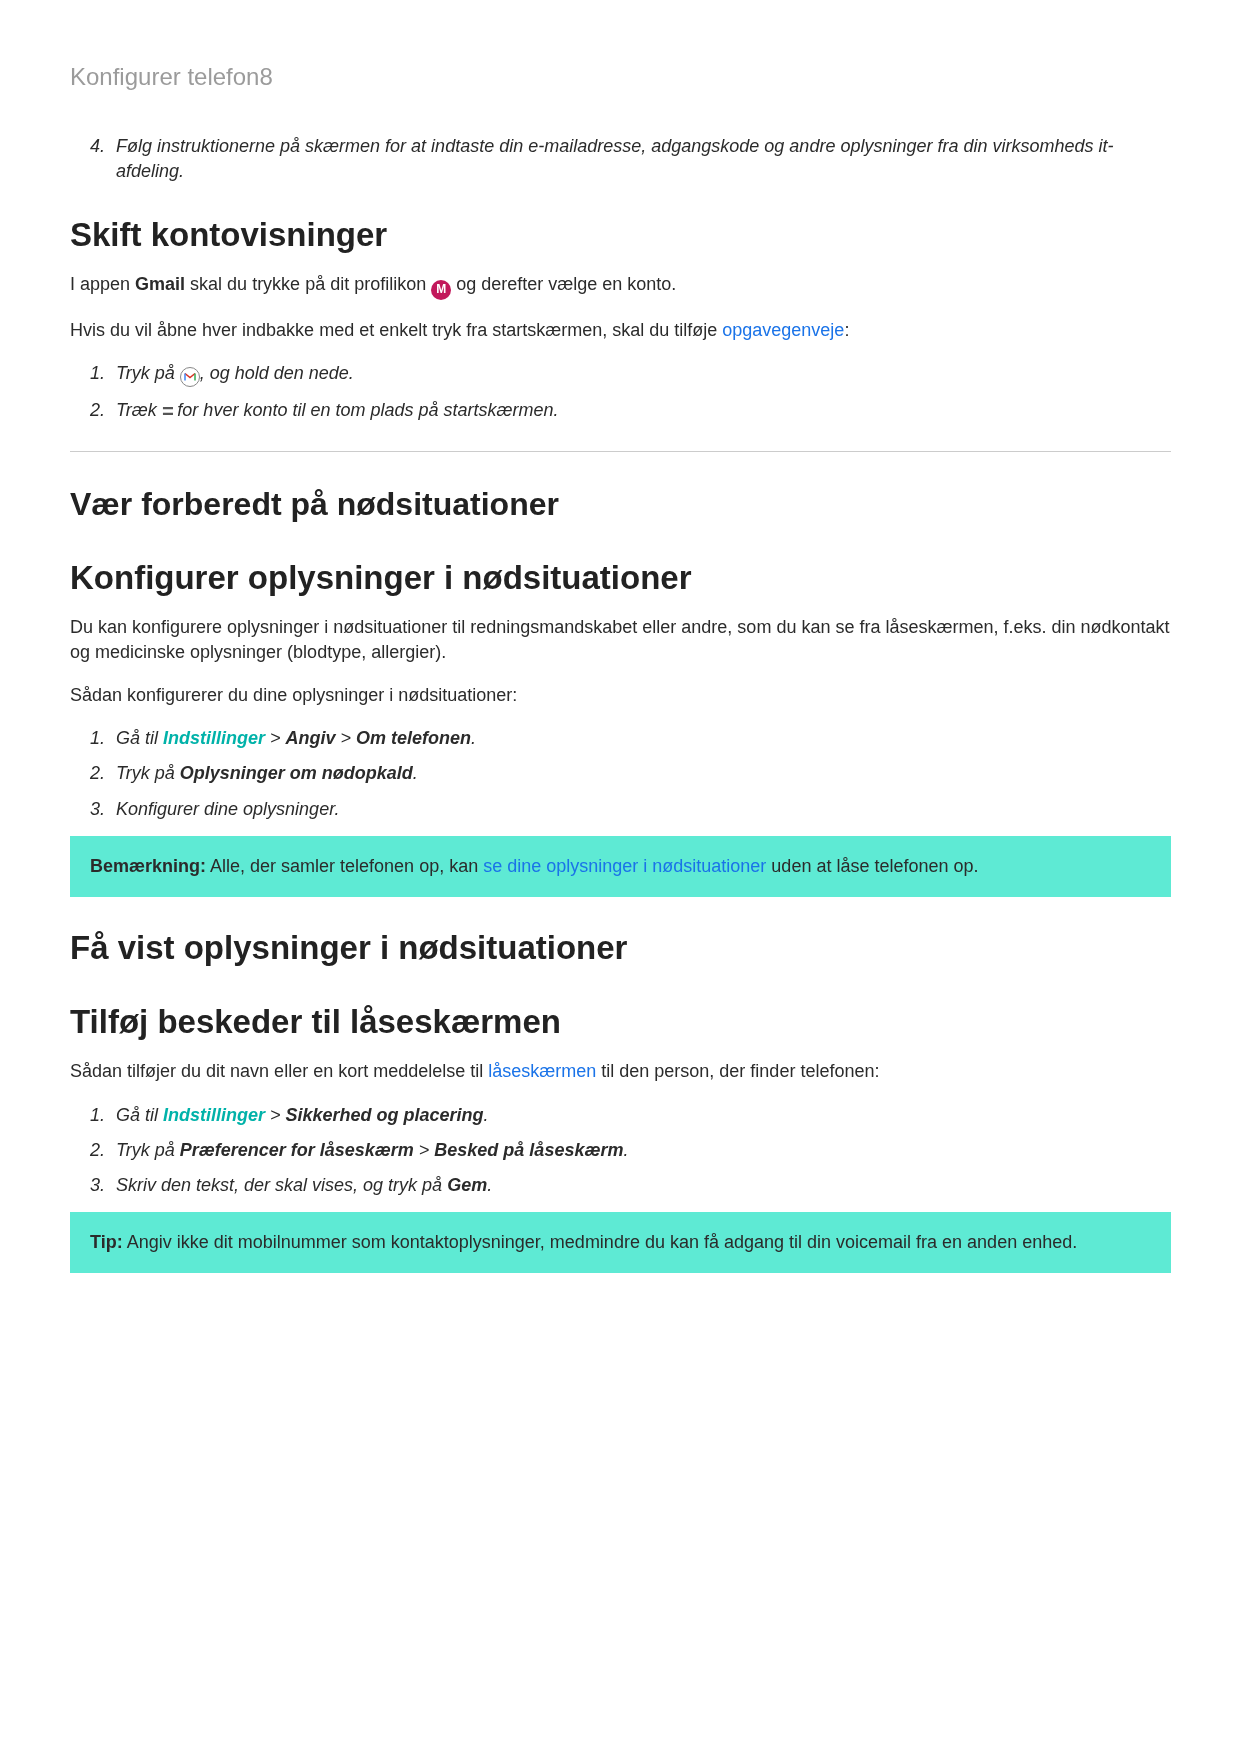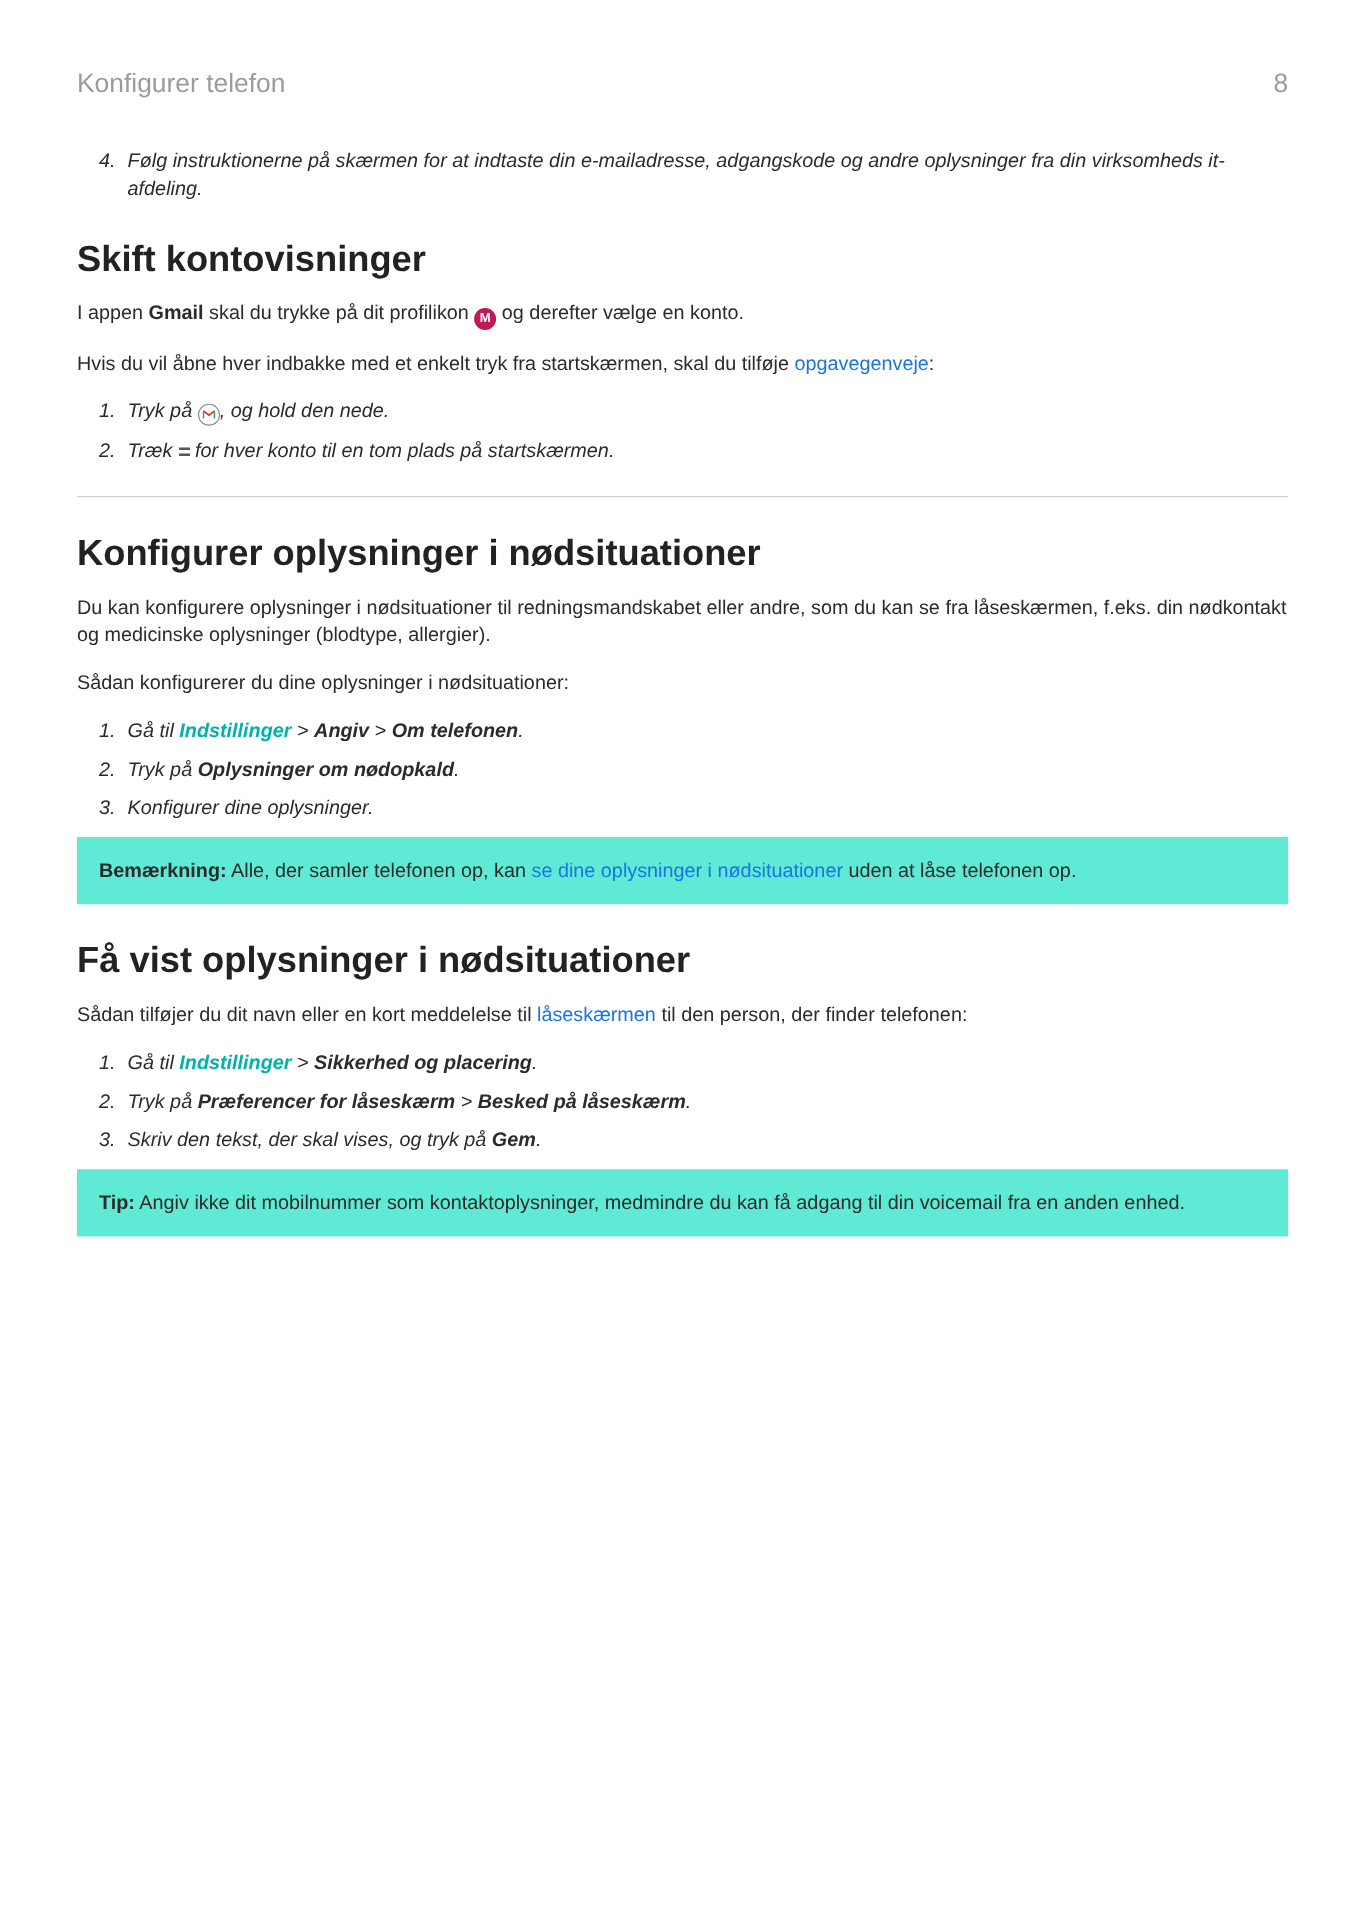--- a/index.html
+++ b/index.html
@@ -13,21 +13,21 @@
   }
   .page {
     width: 1241px;
     height: 1754px;
     box-sizing: border-box;
     padding: 60px 70px 60px 70px;
     position: relative;
   }
   .running-head {
     display: flex;
-    justify-content: space-between;
+    justify-content: flex-start;
     font-size: 24px;
     color: #9b9b9b;
     margin-bottom: 40px;
   }
   h1 {
     font-size: 32px;
     font-weight: 700;
     margin: 30px 0 18px 0;
     color: #222;
   }
@@ -126,20 +126,21 @@
           </svg>
       </span><span>, og hold den nede.</span>
     </li>
     <li>
       <span>Træk </span><span class="icon-equals">=</span><span> for hver konto til en tom plads på startskærmen.</span>
     </li>
   </ol>
 
   <hr class="sep">
 
+  <h1>Vær forberedt på nødsituationer</h1>
 
   <h2>Konfigurer oplysninger i nødsituationer</h2>
   <p>Du kan konfigurere oplysninger i nødsituationer til redningsmandskabet eller andre, som du kan se fra låseskærmen, f.eks. din nødkontakt og medicinske oplysninger (blodtype, allergier).</p>
   <p>Sådan konfigurerer du dine oplysninger i nødsituationer:</p>
 
   <ol>
     <li>
       <span>Gå til </span><a href="#" class="link-green">Indstillinger</a><span> &gt; </span><strong>Angiv</strong><span> &gt; </span><strong>Om telefonen</strong><span>.</span>
     </li>
     <li>
@@ -147,20 +148,21 @@
     </li>
     <li>Konfigurer dine oplysninger.</li>
   </ol>
 
   <div class="note-box">
     <strong>Bemærkning:</strong><span> Alle, der samler telefonen op, kan </span><a href="#" class="link">se dine oplysninger i nødsituationer</a><span> uden at låse telefonen op.</span>
   </div>
 
   <h2>Få vist oplysninger i nødsituationer</h2>
 
+  <h2>Tilføj beskeder til låseskærmen</h2>
   <p>
     <span>Sådan tilføjer du dit navn eller en kort meddelelse til </span><a href="#" class="link">låseskærmen</a><span> til den person, der finder telefonen:</span>
   </p>
   <ol>
     <li>
       <span>Gå til </span><a href="#" class="link-green">Indstillinger</a><span> &gt; </span><strong>Sikkerhed og placering</strong><span>.</span>
     </li>
     <li>
       <span>Tryk på </span><strong>Præferencer for låseskærm</strong><span> &gt; </span><strong>Besked på låseskærm</strong><span>.</span>
     </li>

